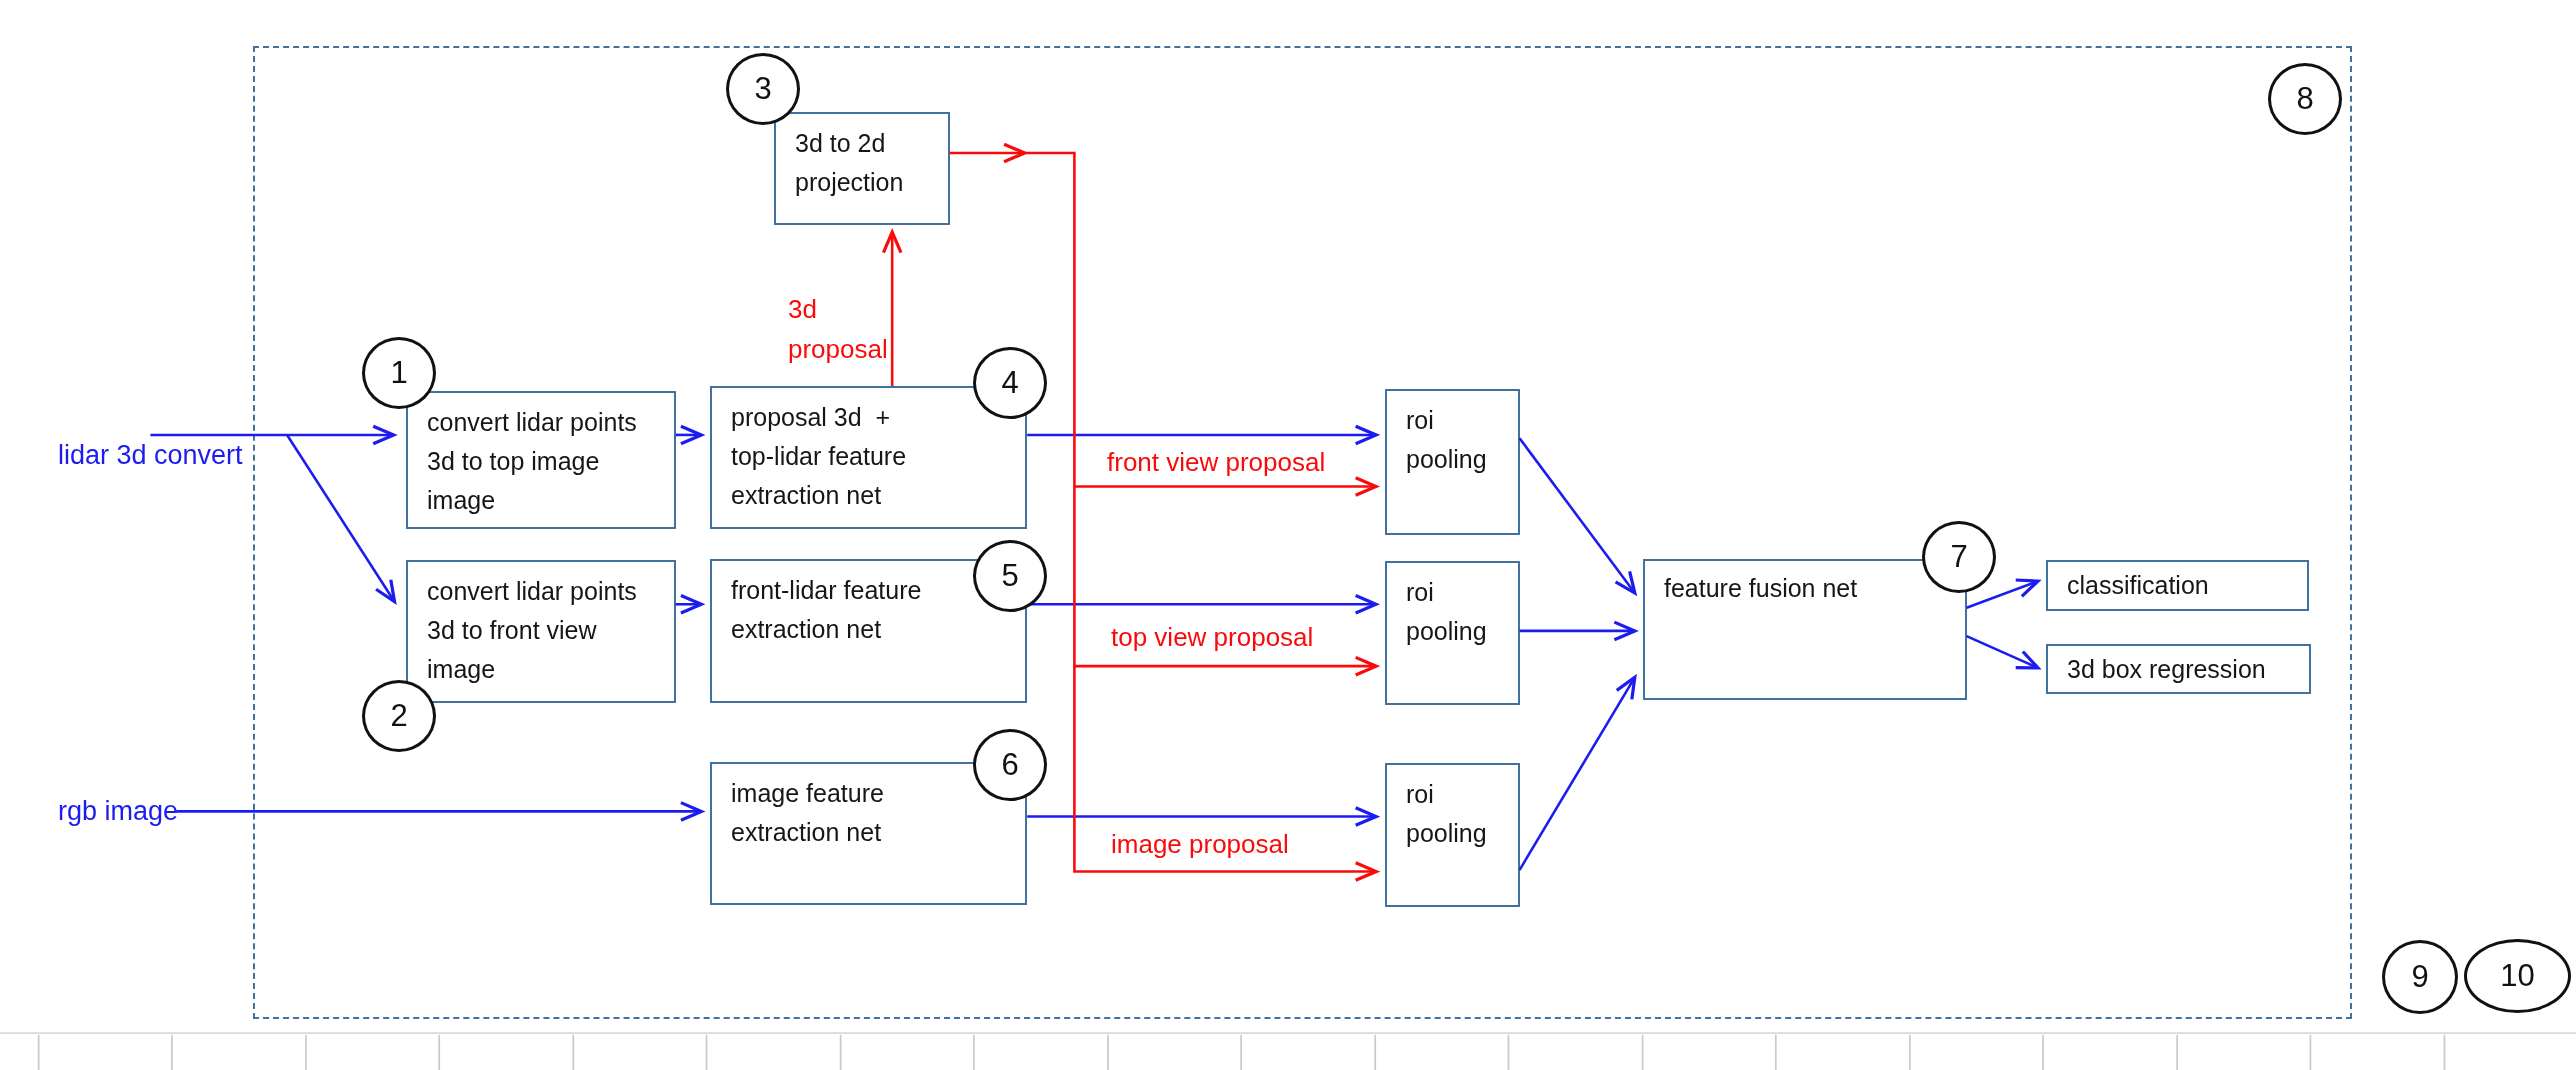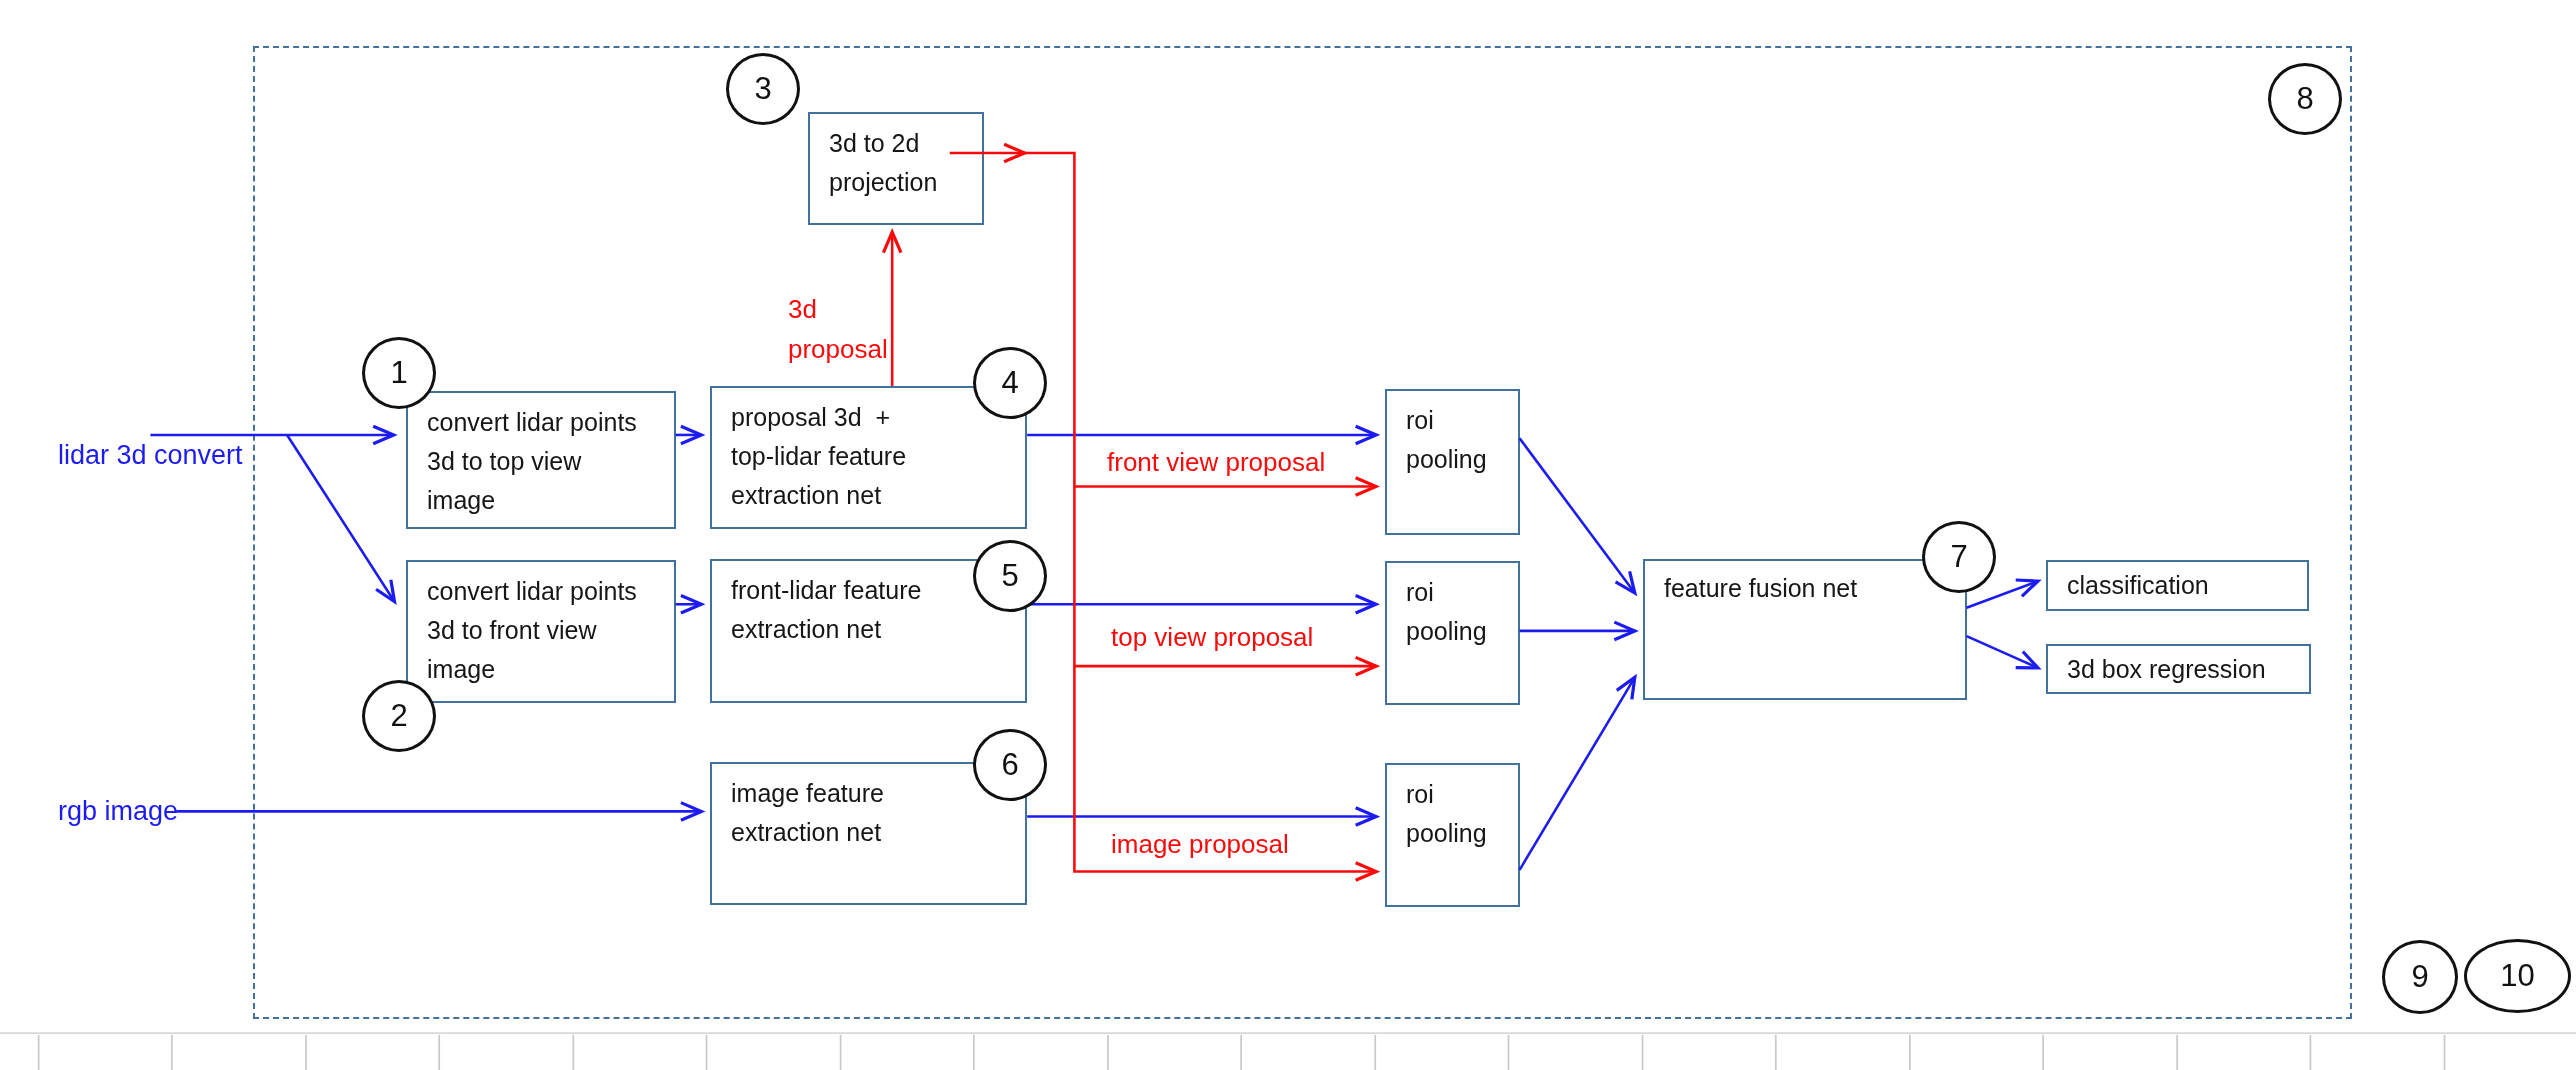--- a/index.html
+++ b/index.html
@@ -34,21 +34,21 @@
     line-height:39px;
     padding:10.3px 0 0 19px;
     box-sizing:border-box;
     z-index:2;
   }
   .node span{display:block;white-space:pre;}
   .node.single{display:flex;align-items:center;padding:0 0 0 19px;}
   .node.single span{display:inline;}
   #box-convert-top   {left:406px;  top:391px; width:270px; height:138px;}
   #box-convert-front {left:406px;  top:560px; width:270px; height:143px;}
-  #box-projection    {left:774px;  top:112px; width:176px; height:113px;margin-left:34px;}
+  #box-projection    {left:774px;  top:112px; width:176px; height:113px;}
   #box-top-feature   {left:710px;  top:386px; width:317px; height:143px;}
   #box-front-feature {left:710px;  top:559px; width:317px; height:144px;}
   #box-image-feature {left:710px;  top:762px; width:317px; height:143px;}
   #box-roi-front     {left:1385px; top:389px; width:135px; height:146px;}
   #box-roi-top       {left:1385px; top:561px; width:135px; height:144px;}
   #box-roi-image     {left:1385px; top:763px; width:135px; height:144px;}
   #box-fusion        {left:1643px; top:559px; width:324px; height:141px; padding-top:8px;}
   #box-classification{left:2046px; top:560px; width:263px; height:51px;text-align:right;}
   #box-regression    {left:2046px; top:644px; width:265px; height:50px;}
 
@@ -148,21 +148,21 @@
       <line x1="1038" y1="449" x2="1038" y2="270" marker-end="url(#arrR)"></line>
       <line x1="1105" y1="178" x2="1192" y2="178" marker-end="url(#arrR)"></line>
       <path d="M1192,178 L1250,178 L1250,1014 L1601,1014" marker-end="url(#arrR)"></path>
       <line x1="1250" y1="566" x2="1601" y2="566" marker-end="url(#arrR)"></line>
       <line x1="1250" y1="775" x2="1601" y2="775" marker-end="url(#arrR)"></line>
     </g>
   </svg>
 
   <div class="node" id="box-convert-top">
     <span>convert lidar points</span>
-    <span>3d to top view</span>
+    <span>3d to top image</span>
     <span>image</span>
   </div>
 
   <div class="node" id="box-convert-front">
     <span>convert lidar points</span>
     <span>3d to front view</span>
     <span>image</span>
   </div>
 
   <div class="node" id="box-projection">

